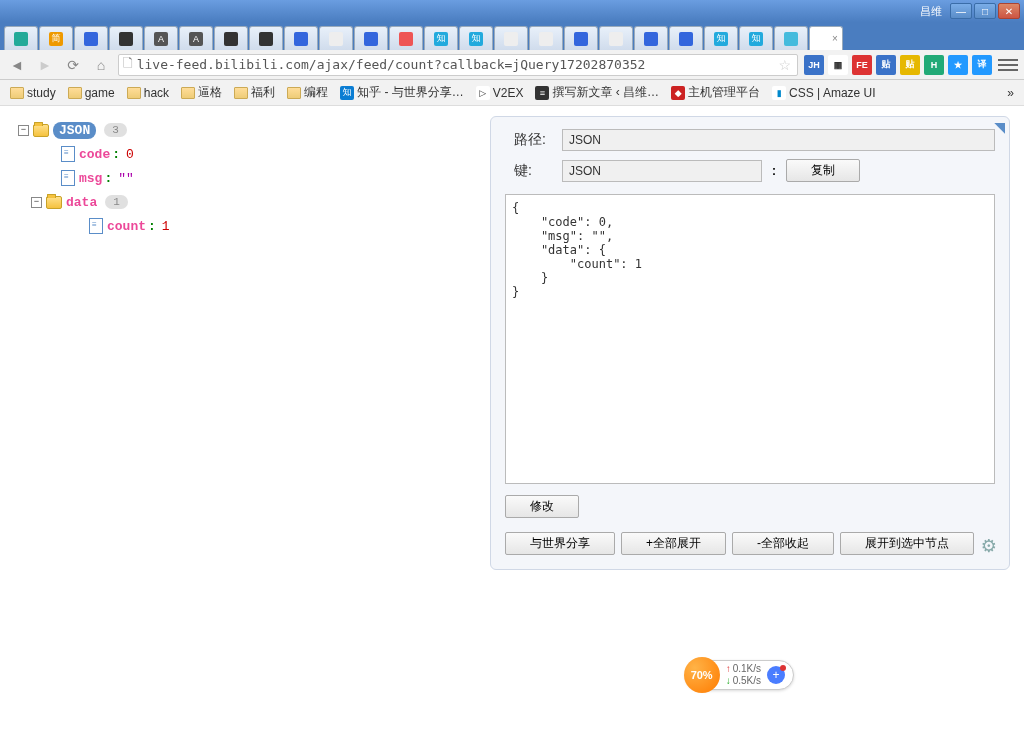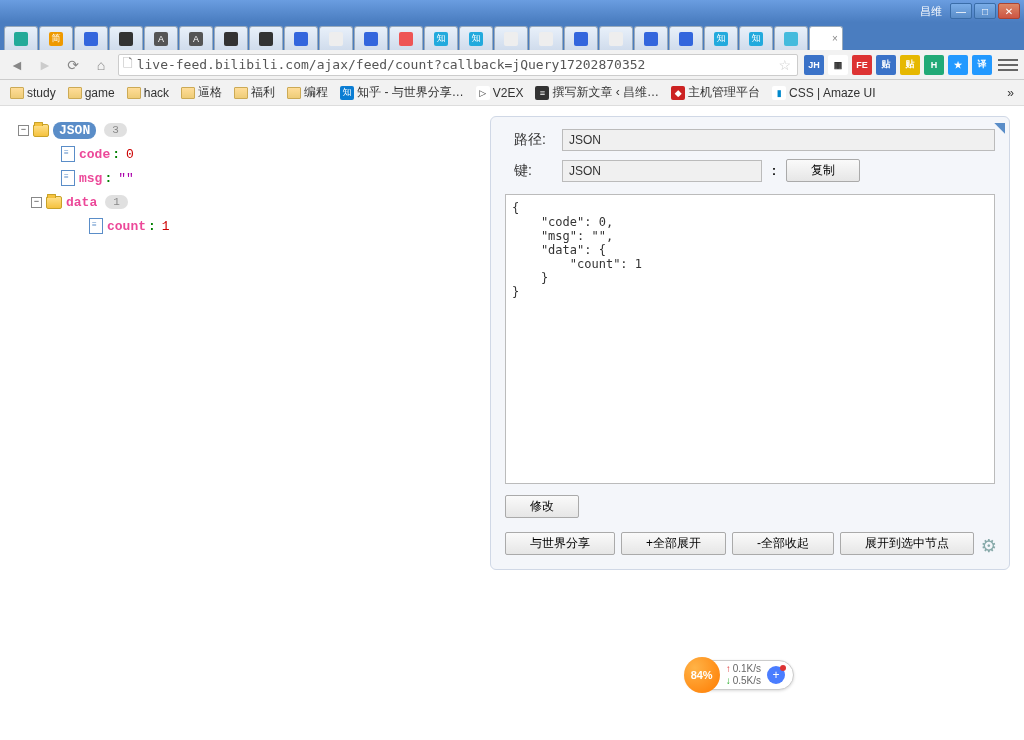--- a/index.html
+++ b/index.html
@@ -305,21 +305,21 @@
     <div class="actions">
       <button class="actbtn">与世界分享</button>
       <button class="actbtn">+全部展开</button>
       <button class="actbtn">-全部收起</button>
       <button class="actbtn">展开到选中节点</button>
     </div>
     <div class="gear">⚙</div>
   </div>
 
   <div class="speed">
-    <div class="pct">84%</div>
+    <div class="pct">70%</div>
     <div class="rates">
       <div class="up">0.1K/s</div>
       <div class="dn">0.5K/s</div>
     </div>
     <div class="plus">+</div>
   </div>
 
 </div>
 
 </body></html>

